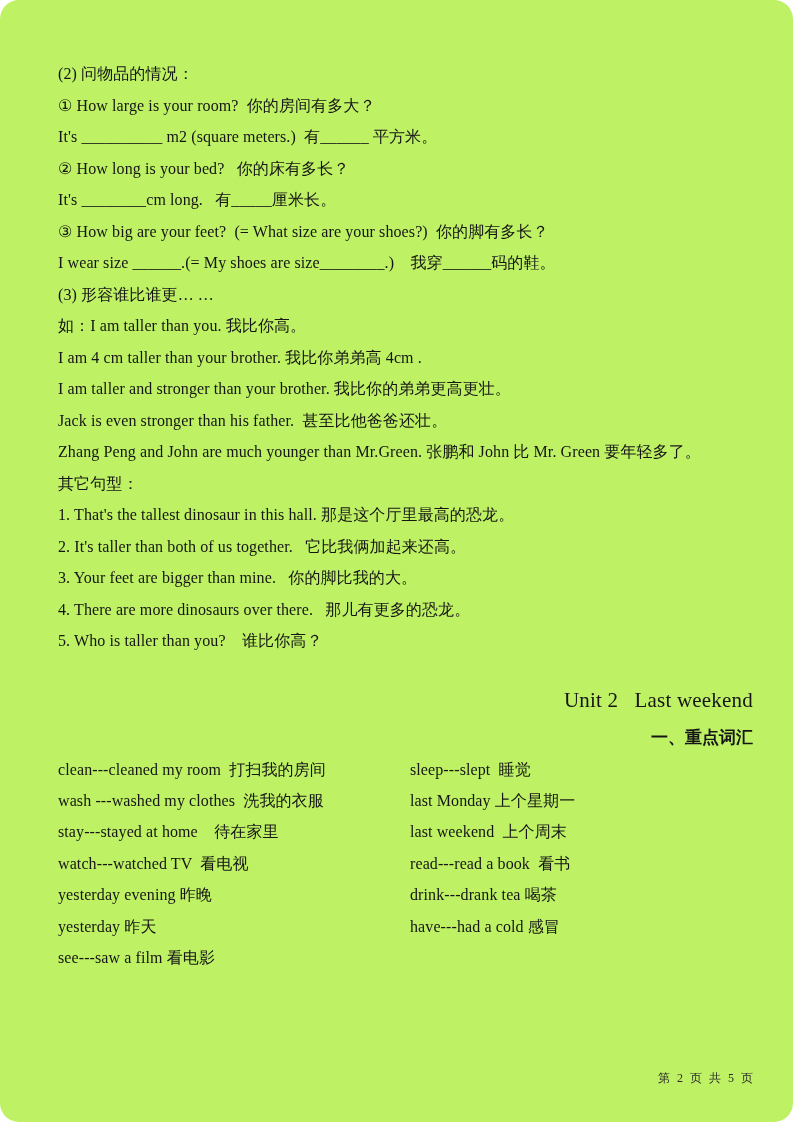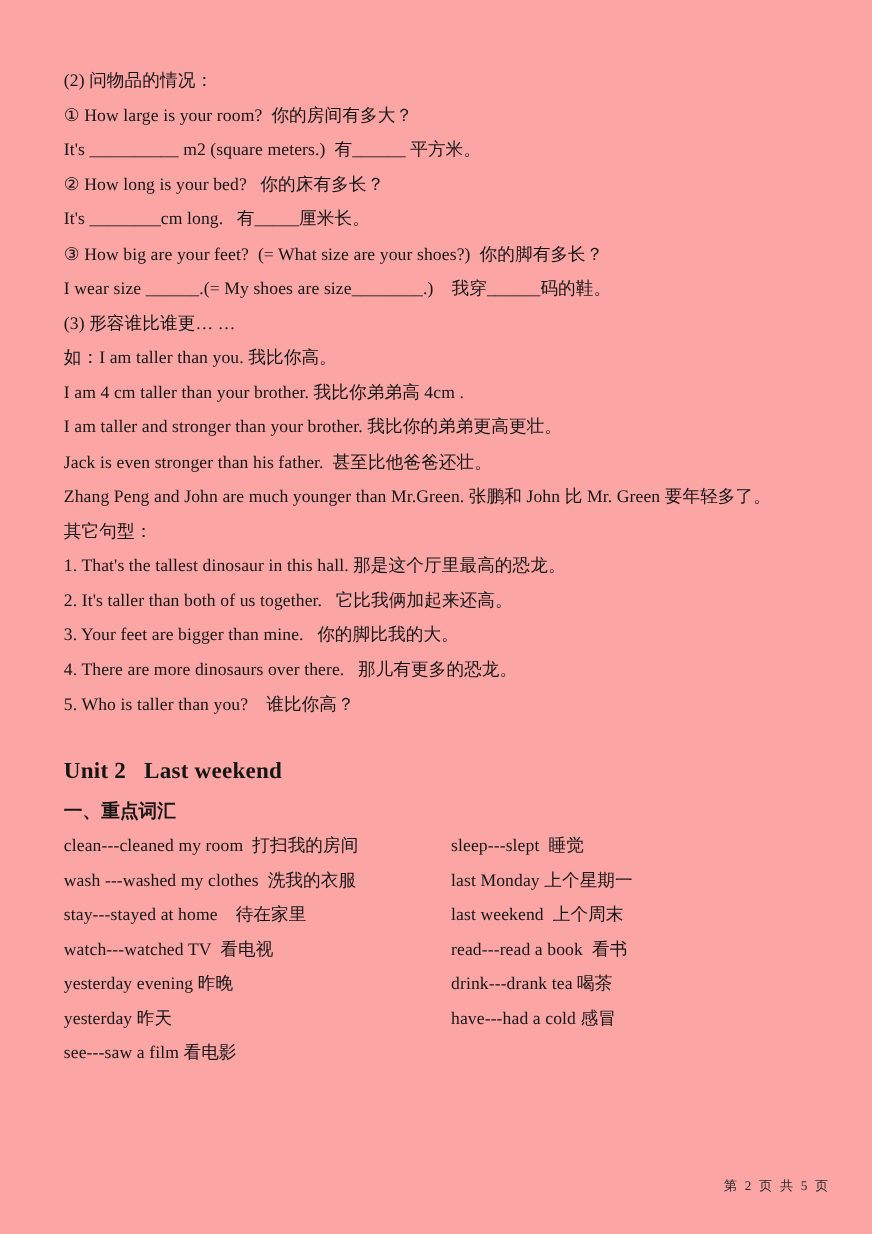--- a/index.html
+++ b/index.html
@@ -4,54 +4,56 @@
 <style>
   html, body {
     margin: 0;
     padding: 0;
     background: #ffffff;
   }
   .page {
     position: relative;
     width: 793px;
     height: 1122px;
-    background: #fca5a5;
+    background: #bef264;
     overflow: hidden;
     font-family: "Liberation Serif", "DejaVu Serif", serif;
     color: #151515;
+    border-radius: 19px;
   }
   .content {
     position: absolute;
     left: 58px;
     top: 58px;
     right: 40px;
   }
   .line {
     font-size: 16px;
     line-height: 31.5px;
     white-space: pre-wrap;
     letter-spacing: 0.1px;
   }
   .unit-title {
     margin-top: 23px;
     height: 41px;
     line-height: 41px;
-    text-align: left;
+    text-align: right;
     font-size: 21px;
-    font-weight: bold;
+    font-weight: normal;
     white-space: pre-wrap;
     letter-spacing: 0.2px;
   }
   .vocab-heading {
     height: 33px;
     line-height: 33px;
     font-size: 17px;
     font-weight: bold;
     font-family: "Liberation Sans", "DejaVu Sans", sans-serif;
     white-space: pre-wrap;
+    text-align: right;
   }
   .vocab-grid {
     display: grid;
     grid-template-columns: 352px 1fr;
   }
   .vocab-grid .line {
     line-height: 31.4px;
   }
   .footer {
     position: absolute;

